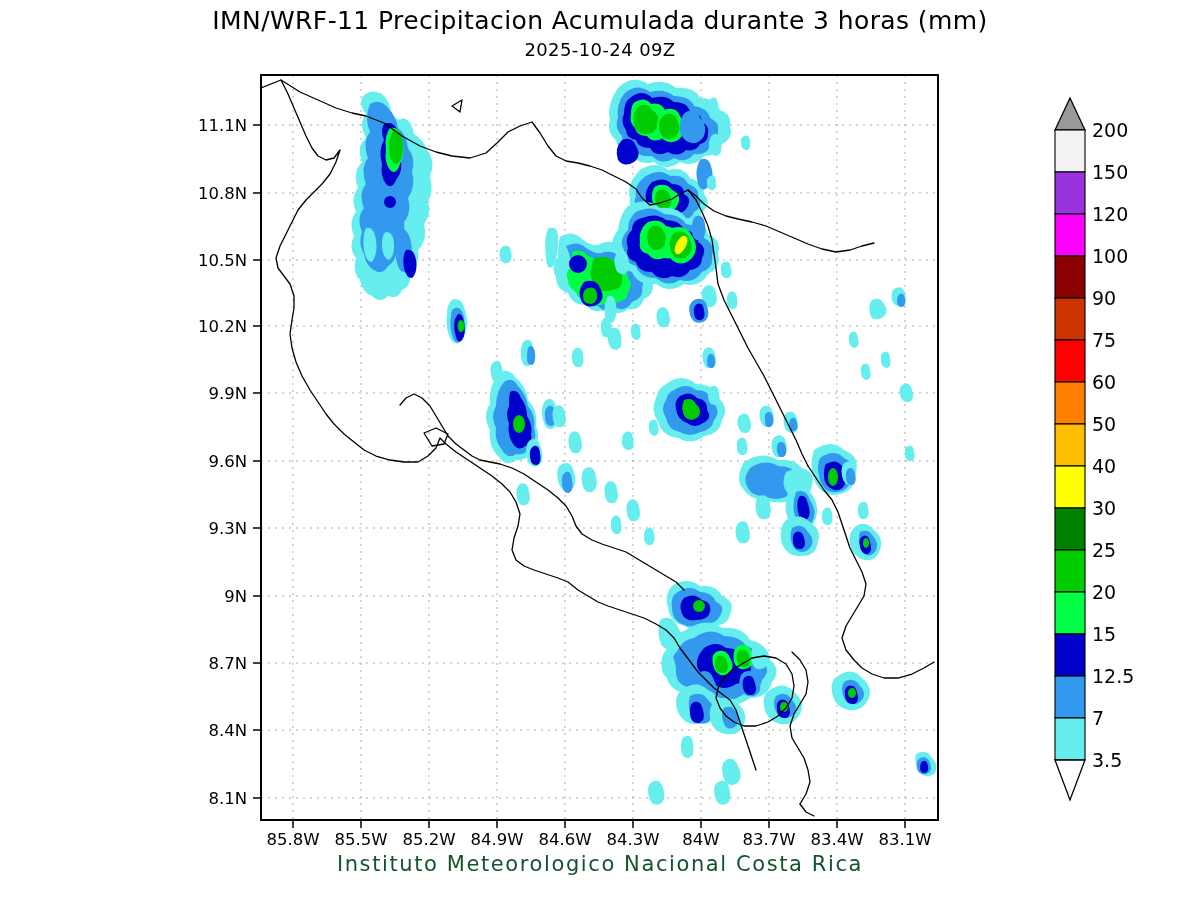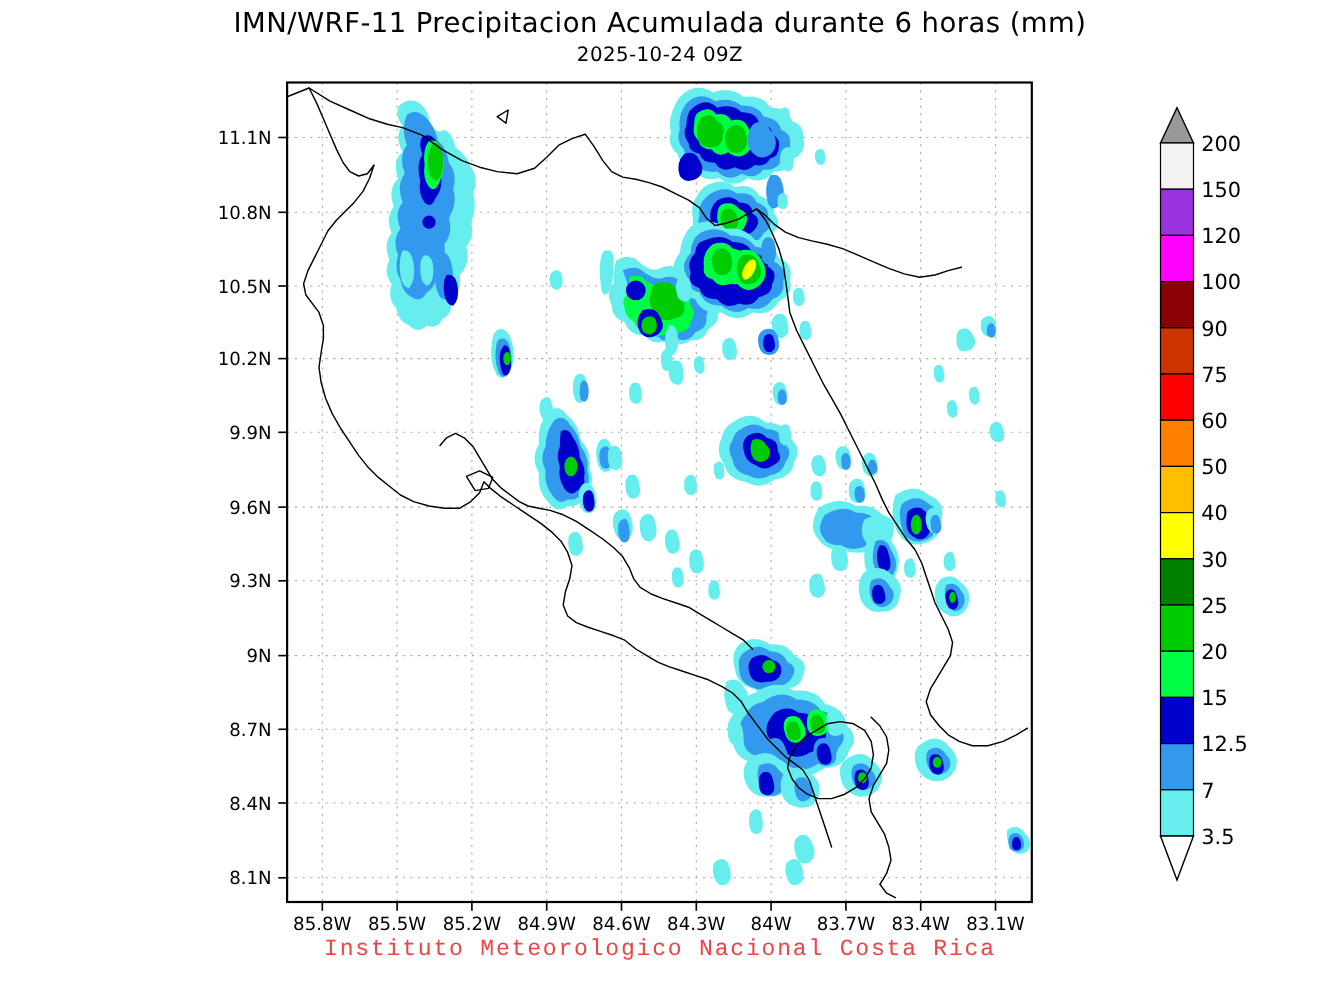--- a/index.html
+++ b/index.html
@@ -41,23 +41,22 @@
     white-space: nowrap;
   }
   .footer-text {
     position: absolute;
     left: 0;
     top: 852px;
     width: 1200px;
     text-align: center;
     font-size: 21px;
     letter-spacing: 1.6px;
-    color: #ef4444;
+    color: #14532d;
     white-space: nowrap;
-    font-family: Liberation Mono, monospace;
   }
   svg.mapsvg {
     position: absolute;
     left: 0;
     top: 0;
     width: 1200px;
     height: 900px;
   }
   .axis-label {
     font-size: 16.5px;
@@ -69,21 +68,21 @@
     fill: #000;
     font-family: "DejaVu Sans", sans-serif;
   }
 </style>
 </head>
 <body>
 
 <div id="stage">
 
   <div class="title-block">
-    <div class="title-line1">IMN/WRF-11 Precipitacion Acumulada durante 6 horas (mm)</div>
+    <div class="title-line1">IMN/WRF-11 Precipitacion Acumulada durante 3 horas (mm)</div>
     <div class="title-line2">2025-10-24 09Z</div>
   </div>
 
   <svg class="mapsvg" viewBox="0 0 1200 900">
     <defs>
       <clipPath id="plotclip">
         <rect x="261" y="75" width="677" height="745"></rect>
       </clipPath>
     </defs>
 

